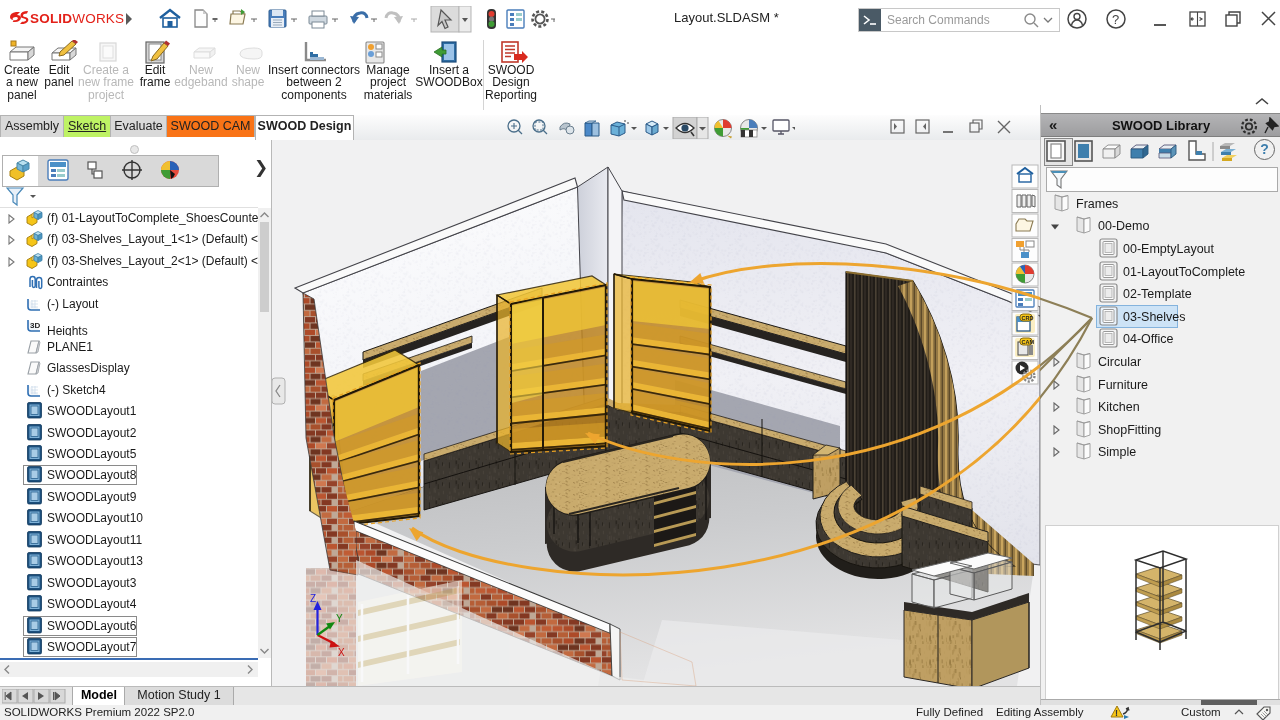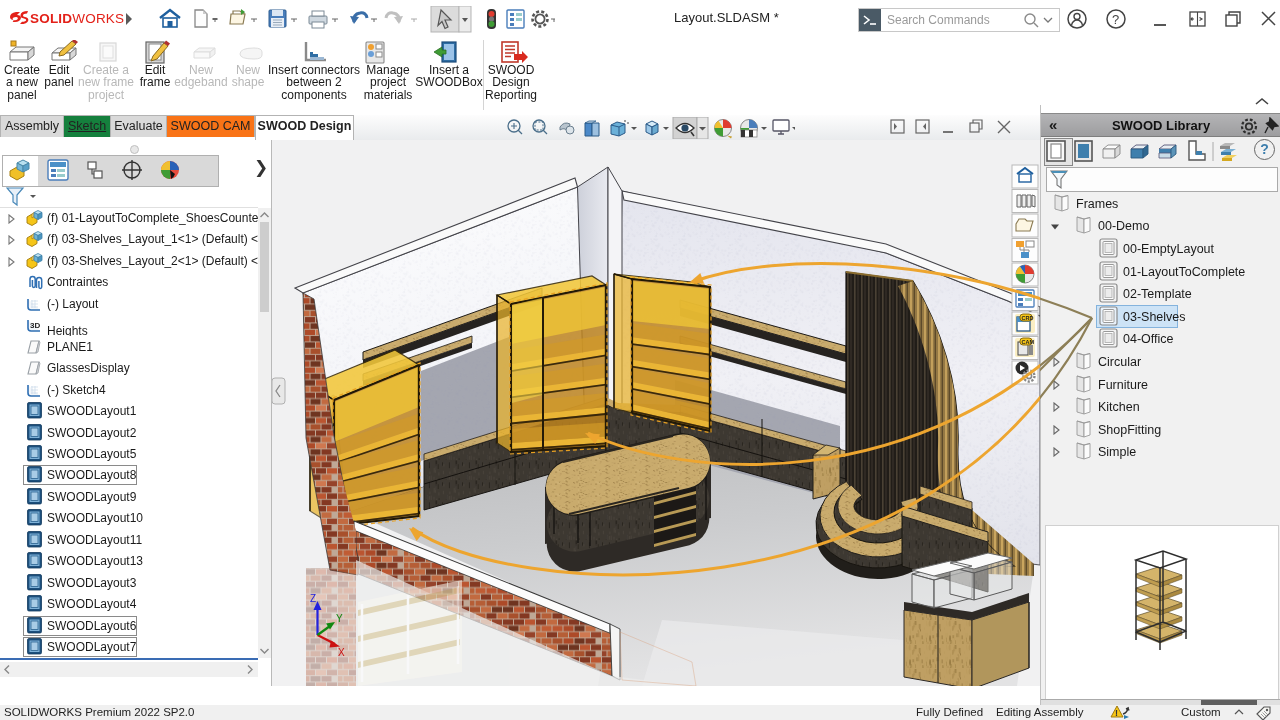--- a/index.html
+++ b/index.html
@@ -189,21 +189,21 @@
     <div class="abs" style="left:483px;top:2px;width:1px;height:70px;background:#d4d4d4;"></div>
     <div class="tx" style="left:478px;top:26px;width:66px;">SWOOD<br>Design<br>Reporting</div>
     <svg class="abs" style="left:1254px;top:58px;" width="16" height="10" viewBox="0 0 16 10">
         <path d="M2 8 l6 -5 6 5" fill="none" stroke="#444" stroke-width="1.6"></path>
       </svg>
   </div>
 
   <div class="abs" id="tabrow" style="left:0;top:115px;width:1280px;height:25px;background:#fff;font-size:12.5px;color:#222;">
     <div class="abs" style="left:353px;top:0;width:687px;height:25px;background:linear-gradient(#fdfdfd,#e9ebed);"></div>
     <div class="abs" style="left:0;top:0;width:64px;height:22px;background:#d9d9d9;border:1px solid #b3b3b3;border-bottom:none;box-sizing:border-box;text-align:center;line-height:21px;">Assembly</div>
-    <div class="abs" style="left:64px;top:0;width:47px;height:22px;background:#15803d;border:1px solid #b3b3b3;border-left:none;border-bottom:none;box-sizing:border-box;text-align:center;line-height:21px;text-decoration:underline;">Sketch</div>
+    <div class="abs" style="left:64px;top:0;width:47px;height:22px;background:#bef264;border:1px solid #b3b3b3;border-left:none;border-bottom:none;box-sizing:border-box;text-align:center;line-height:21px;text-decoration:underline;">Sketch</div>
     <div class="abs" style="left:111px;top:0;width:56px;height:22px;background:#d9d9d9;border:1px solid #b3b3b3;border-left:none;border-bottom:none;box-sizing:border-box;text-align:center;line-height:21px;">Evaluate</div>
     <div class="abs" style="left:167px;top:0;width:88px;height:22px;background:#f97316;border:1px solid #b3b3b3;border-left:none;border-bottom:none;box-sizing:border-box;text-align:center;line-height:21px;">SWOOD CAM</div>
     <div class="abs" style="left:255px;top:0;width:99px;height:25px;background:#fff;border:1px solid #b3b3b3;border-bottom:none;box-sizing:border-box;text-align:center;line-height:21px;font-weight:bold;">SWOOD Design</div>
     <svg class="abs" style="left:505px;top:2px;" width="290" height="22" viewBox="0 0 290 22">
       <g stroke="#4a6e8a" fill="none" stroke-width="1.3">
         <circle cx="9" cy="9" r="6"></circle>
           <path d="M13 13 l4 4"></path>
           <path d="M6 9 h6 M9 6 v6" stroke-width="1.1"></path>
         <circle cx="34" cy="9" r="6"></circle>
           <path d="M38 13 l4 4"></path>
@@ -1301,20 +1301,36 @@
           <path d="M6 10 V82 L30 92 V18 M56 9 V81 L30 92 M33 1 V72 M56 81 L33 72 6 82"></path>
           <path d="M30 92 v8 M6 82 v8 M56 81 v8"></path>
         </g>
       </svg>
     </div>
     <div class="abs" style="left:0;top:594px;width:240px;height:6px;background:#e0e0e0;border-top:1px solid #aaa;">
       <div class="abs" style="left:160px;top:0px;width:56px;height:5px;background:#606060;"></div>
     </div>
   </div>
 
+  <div class="abs" id="bottombar" style="left:0;top:686px;width:1040px;height:19px;background:#e6e6e6;border-top:1px solid #bbb;box-sizing:border-box;">
+    <svg class="abs" style="left:2px;top:2px;" width="66" height="15" viewBox="0 0 66 15">
+      <g>
+        <rect x="0" y="0" width="15" height="14" fill="#d8d8d8" stroke="#aaa"></rect>
+          <path d="M4 7 l5 -4 v8 z M3.2 3 v8" fill="#555" stroke="#555" stroke-width="1"></path>
+        <rect x="16" y="0" width="15" height="14" fill="#d8d8d8" stroke="#aaa"></rect>
+          <path d="M20 7 l6 -4 v8 z" fill="#555"></path>
+        <rect x="32" y="0" width="15" height="14" fill="#d8d8d8" stroke="#aaa"></rect>
+          <path d="M42 7 l-6 -4 v8 z" fill="#555"></path>
+        <rect x="48" y="0" width="15" height="14" fill="#d8d8d8" stroke="#aaa"></rect>
+          <path d="M52 7 l5 -4 v8 z M58.5 3 v8" fill="#555" stroke="#555" stroke-width="1" transform="scale(-1,1) translate(-110,0)"></path>
+      </g>
+    </svg>
+    <div class="abs" style="left:72px;top:0;width:52px;height:18px;background:#fff;border:1px solid #aaa;border-top:none;text-align:center;font-size:12.5px;font-weight:bold;line-height:17px;">Model</div>
+    <div class="abs" style="left:124px;top:0;width:108px;height:18px;background:#dcdcdc;border:1px solid #aaa;border-top:none;text-align:center;font-size:12.5px;line-height:17px;color:#222;">Motion Study 1</div>
+  </div>
 
   <div class="abs" id="statusbar" style="left:0;top:705px;width:1280px;height:15px;background:#f0f0f0;font-size:11.5px;color:#222;">
     <div class="tx" style="left:4px;top:1px;">SOLIDWORKS Premium 2022 SP2.0</div>
     <div class="tx" style="left:916px;top:1px;">Fully Defined</div>
     <div class="tx" style="left:996px;top:1px;">Editing Assembly</div>
     <svg class="abs" style="left:1110px;top:0px;" width="22" height="15" viewBox="0 0 22 15">
         <path d="M7 1 L13 12 H1 Z" fill="#f5c518" stroke="#a07a10" stroke-width="1"></path>
         <text x="5" y="11" font-size="9" font-weight="bold" fill="#333">!</text>
         <path d="M13 9 q4 -1 5 -6 l-2 1 m2 -1 l1 2.5" stroke="#333" stroke-width="1.4" fill="none"></path>
         <path d="M14 10 l5 2 -5 2 z" fill="#2a7ab0"></path>

